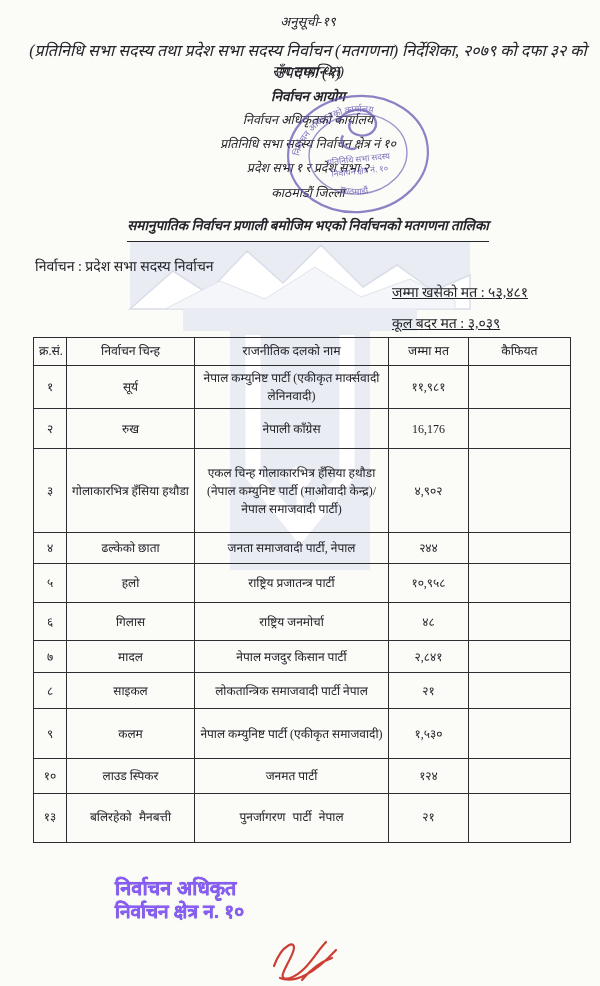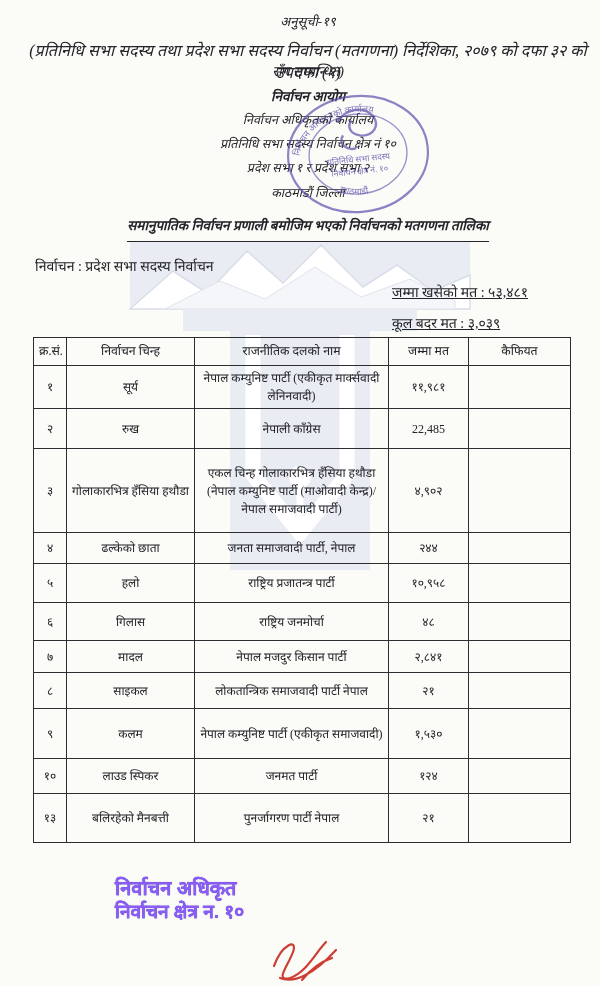--- a/index.html
+++ b/index.html
@@ -37,21 +37,21 @@
     text-align:center; vertical-align:middle;
     font-size:12px; line-height:1.5; padding:2px 5px;
     font-weight:normal; background:transparent;
   }
   .results th { font-size:12.3px; }
   tr.hh  { height:28px; }
   tr.h1  { height:43px; } tr.h2  { height:40px; } tr.h3  { height:84px; }
   tr.h4  { height:31px; } tr.h5  { height:39px; } tr.h6  { height:38px; }
   tr.h7  { height:32px; } tr.h8  { height:36px; } tr.h9  { height:50px; }
   tr.h10 { height:35px; } tr.h11 { height:46px; } tr.h12 { height:37px; }
-  tr.h13 { height:49px; } tr.h14 { height:65px; }
+  tr.h13 { height:49px;font-family:Liberation Mono, monospace; } tr.h14 { height:65px; }
   .watermark { left:125px; top:237px; z-index:0; }
   .round-stamp { left:283px; top:90px; z-index:2; transform:rotate(-6deg); opacity:.85; }
   .footer-stamp {
     left:115px; top:876px; width:270px; z-index:3;
     font-family:"Liberation Sans","DejaVu Sans",sans-serif;
     color:#8b5cf6; font-weight:700;
     text-shadow:0 0 .7px #2d28ae;
   }
   .footer-stamp .fs1 { font-size:20px; line-height:1.2; }
   .footer-stamp .fs2 { font-size:19px; line-height:1.25; }
@@ -130,21 +130,21 @@
     <td>१</td>
     <td>सूर्य</td>
     <td>नेपाल कम्युनिष्ट पार्टी (एकीकृत मार्क्सवादी लेनिनवादी)</td>
     <td>११,९८१</td>
     <td></td>
   </tr>
   <tr class="h2">
     <td>२</td>
     <td>रुख</td>
     <td>नेपाली काँग्रेस</td>
-    <td>22,485</td>
+    <td>16,176</td>
     <td></td>
   </tr>
   <tr class="h3">
     <td>३</td>
     <td>गोलाकारभित्र हँसिया हथौडा</td>
     <td>एकल चिन्ह  गोलाकारभित्र हँसिया हथौडा (नेपाल कम्युनिष्ट पार्टी (माओवादी केन्द्र)/नेपाल समाजवादी पार्टी)</td>
     <td>४,९०२</td>
     <td></td>
   </tr>
   <tr class="h4">

